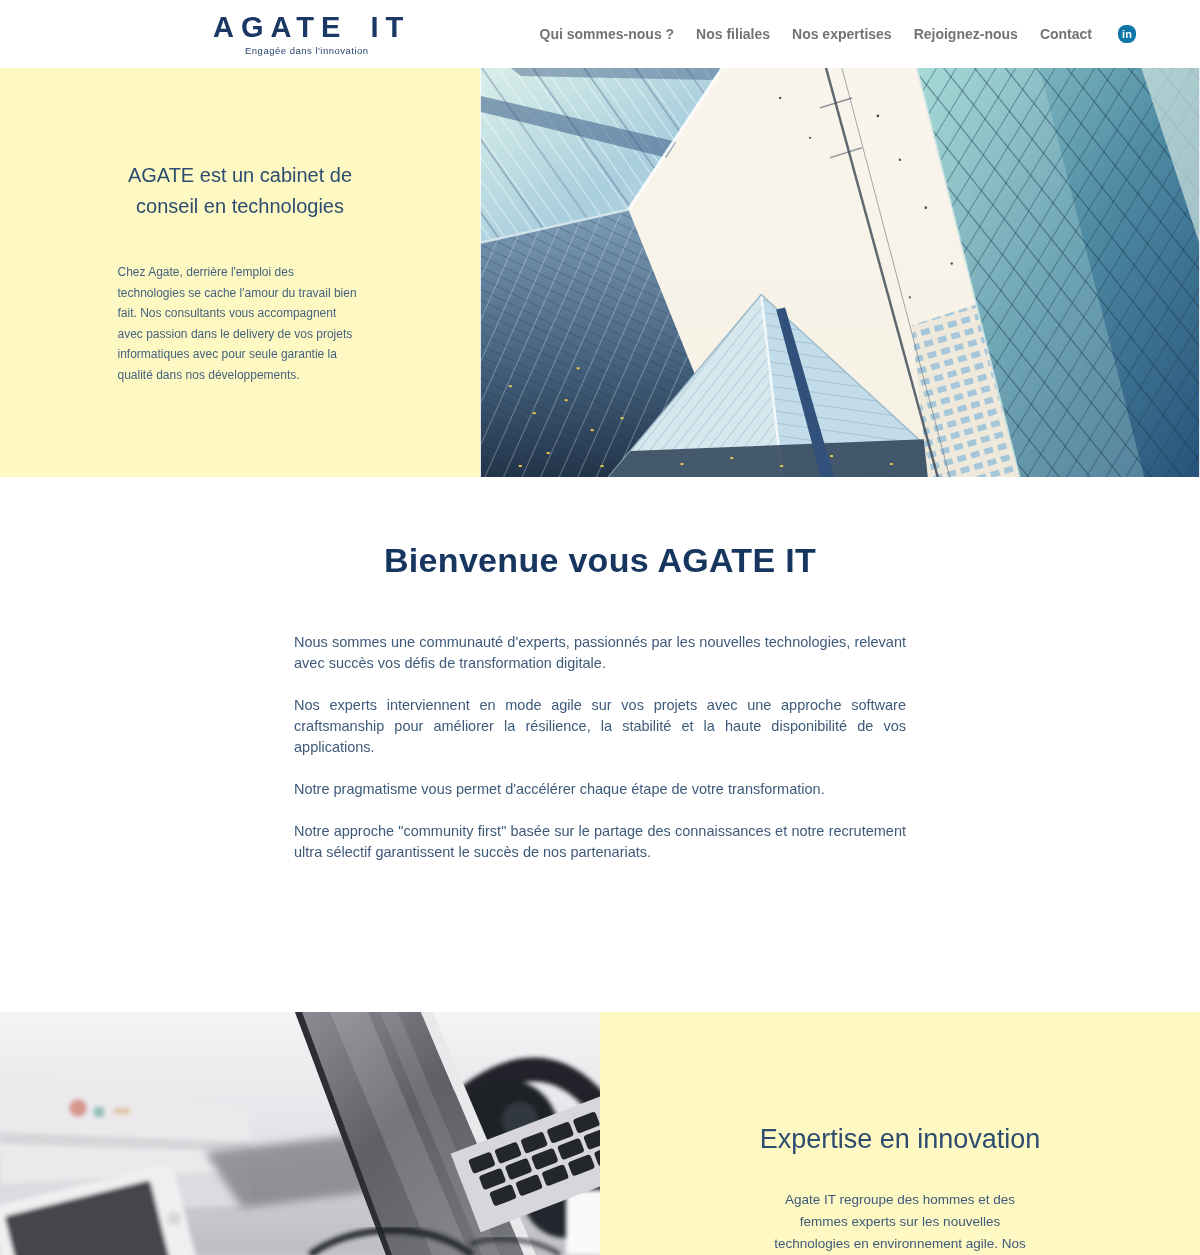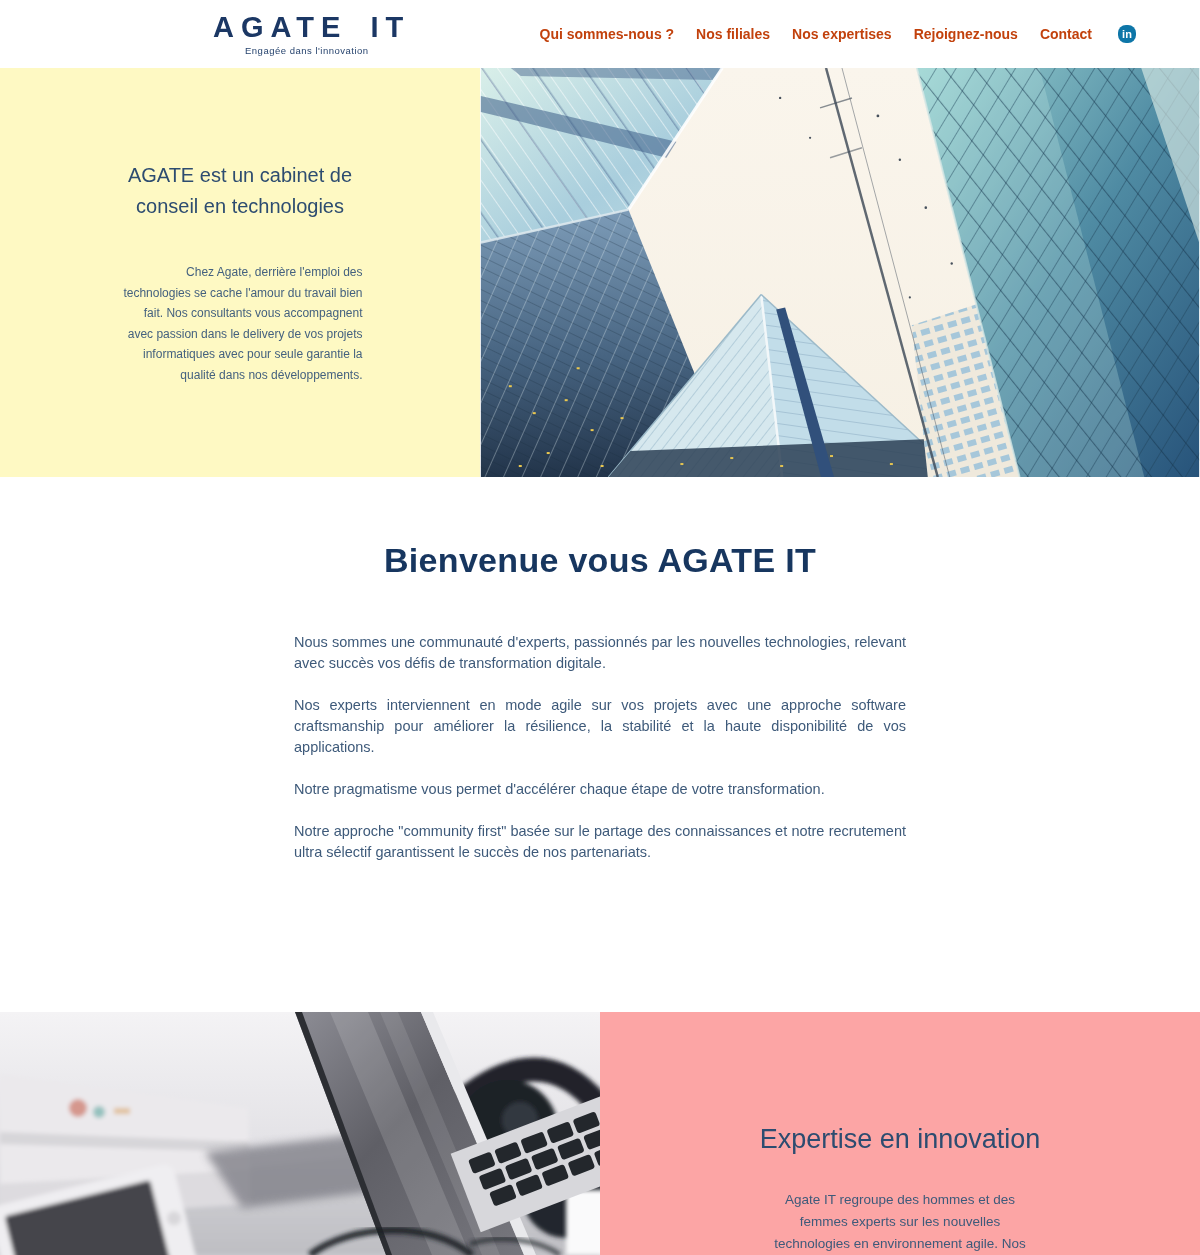--- a/index.html
+++ b/index.html
@@ -6,47 +6,47 @@
   html,body { width:1200px; font-family:"Liberation Sans", sans-serif; background:#ffffff; }
   body { height:1255px; overflow:hidden; position:relative; }
 
   
   .header { height:68px; background:#ffffff; display:flex; align-items:center;
             justify-content:space-between; padding:0 64px 0 213px; }
   .logo-block { display:flex; flex-direction:column; }
   .logo-title { font-size:29px; font-weight:700; color:#1b3764; letter-spacing:7px; word-spacing:8px; line-height:1; }
   .logo-tagline { font-size:9.5px; color:#27446e; letter-spacing:0.5px; margin-top:3px; padding-left:32px; }
   .nav { display:flex; align-items:center; gap:22px; }
-  .nav a { text-decoration:none; font-size:14px; font-weight:700; color:#c2410c; cursor:pointer; }
+  .nav a { text-decoration:none; font-size:14px; font-weight:700; color:#737373; cursor:pointer; }
   .li-icon { width:18px; height:18px; background:#0e76a8; border-radius:8px; color:#fff;
              font-size:11px; font-weight:700; display:flex; align-items:center; justify-content:center;
              margin-left:4px; cursor:pointer; }
 
   
   .hero { height:409px; display:flex; }
   .hero-left { width:480px; height:100%; background:#fef9c3; padding-top:92px; }
   .hero-left h1 { width:240px; margin:0 auto; text-align:center; font-size:20px; font-weight:400;
                   color:#2d4c70; line-height:1.55; }
-  .hero-left p { width:245px; margin:40px auto 0; text-align:right; font-size:12px;
+  .hero-left p { width:245px; margin:40px auto 0; text-align:left; font-size:12px;
                  line-height:20.5px; color:#44617f; }
   .hero-right { width:720px; height:100%; overflow:hidden; }
   .hero-right svg { display:block; }
 
   
   .welcome { height:535px; background:#ffffff; padding-top:64px; }
   .welcome h2 { text-align:center; font-size:34px; font-weight:800; color:#17365f; letter-spacing:0.3px; }
   .welcome .paras { width:612px; margin:52px auto 0; font-size:14.5px; line-height:21px;
                     color:#3e5a7a; text-align:justify; }
   .welcome .paras p { margin:0 0 21px 0; }
 
   
   .bottom { height:243px; display:flex; }
   .bottom-left { width:600px; height:100%; overflow:hidden; }
   .bottom-left svg { display:block; }
-  .bottom-right { width:600px; height:100%; background:#fca5a5; padding-top:112px; }
+  .bottom-right { width:600px; height:100%; background:#fef9c3; padding-top:112px; }
   .bottom-right h3 { text-align:center; font-size:27px; font-weight:400; color:#2d4c70; }
   .bottom-right p { width:265px; margin:34px auto 0; text-align:center; font-size:13.5px;
                     line-height:22px; color:#3e5a7a; }
 </style>
 </head>
 <body>
 
 <div class="header">
   <div class="logo-block">
     <div class="logo-title">AGATE IT</div>

